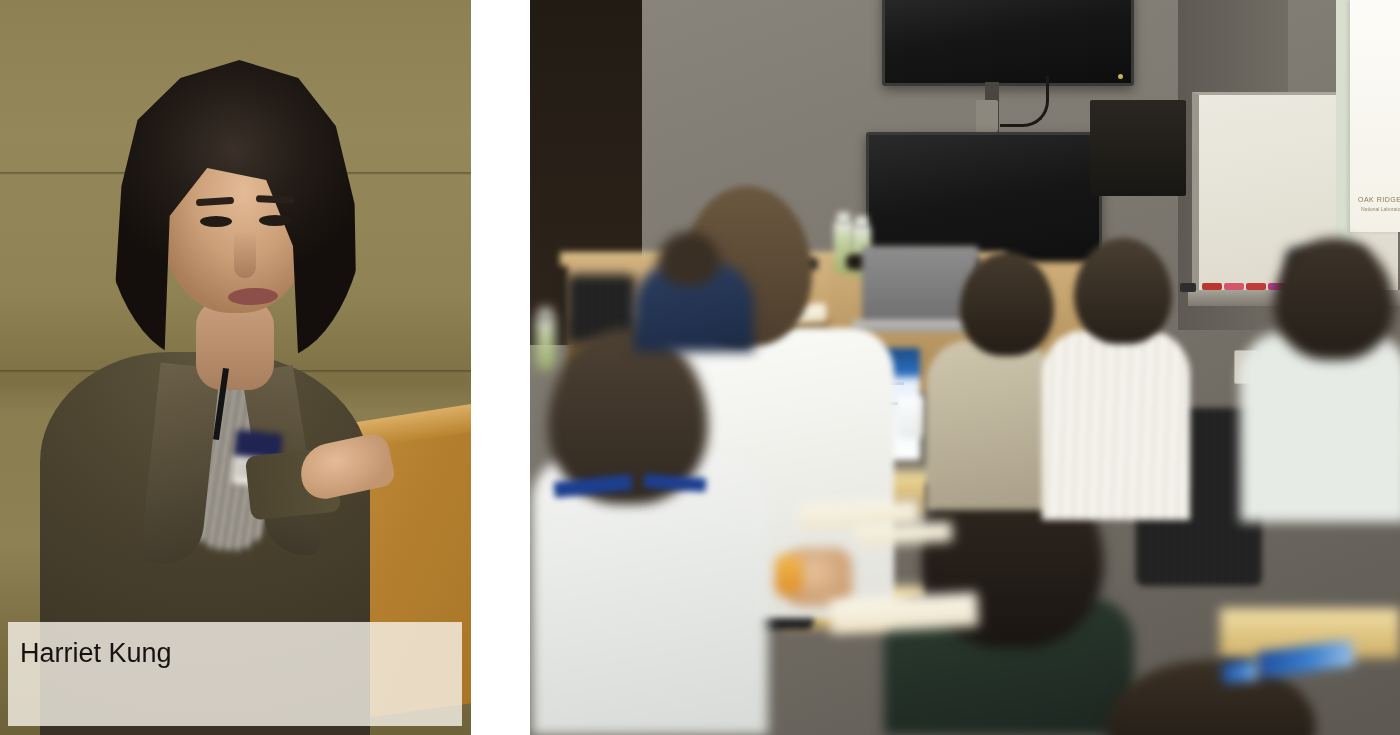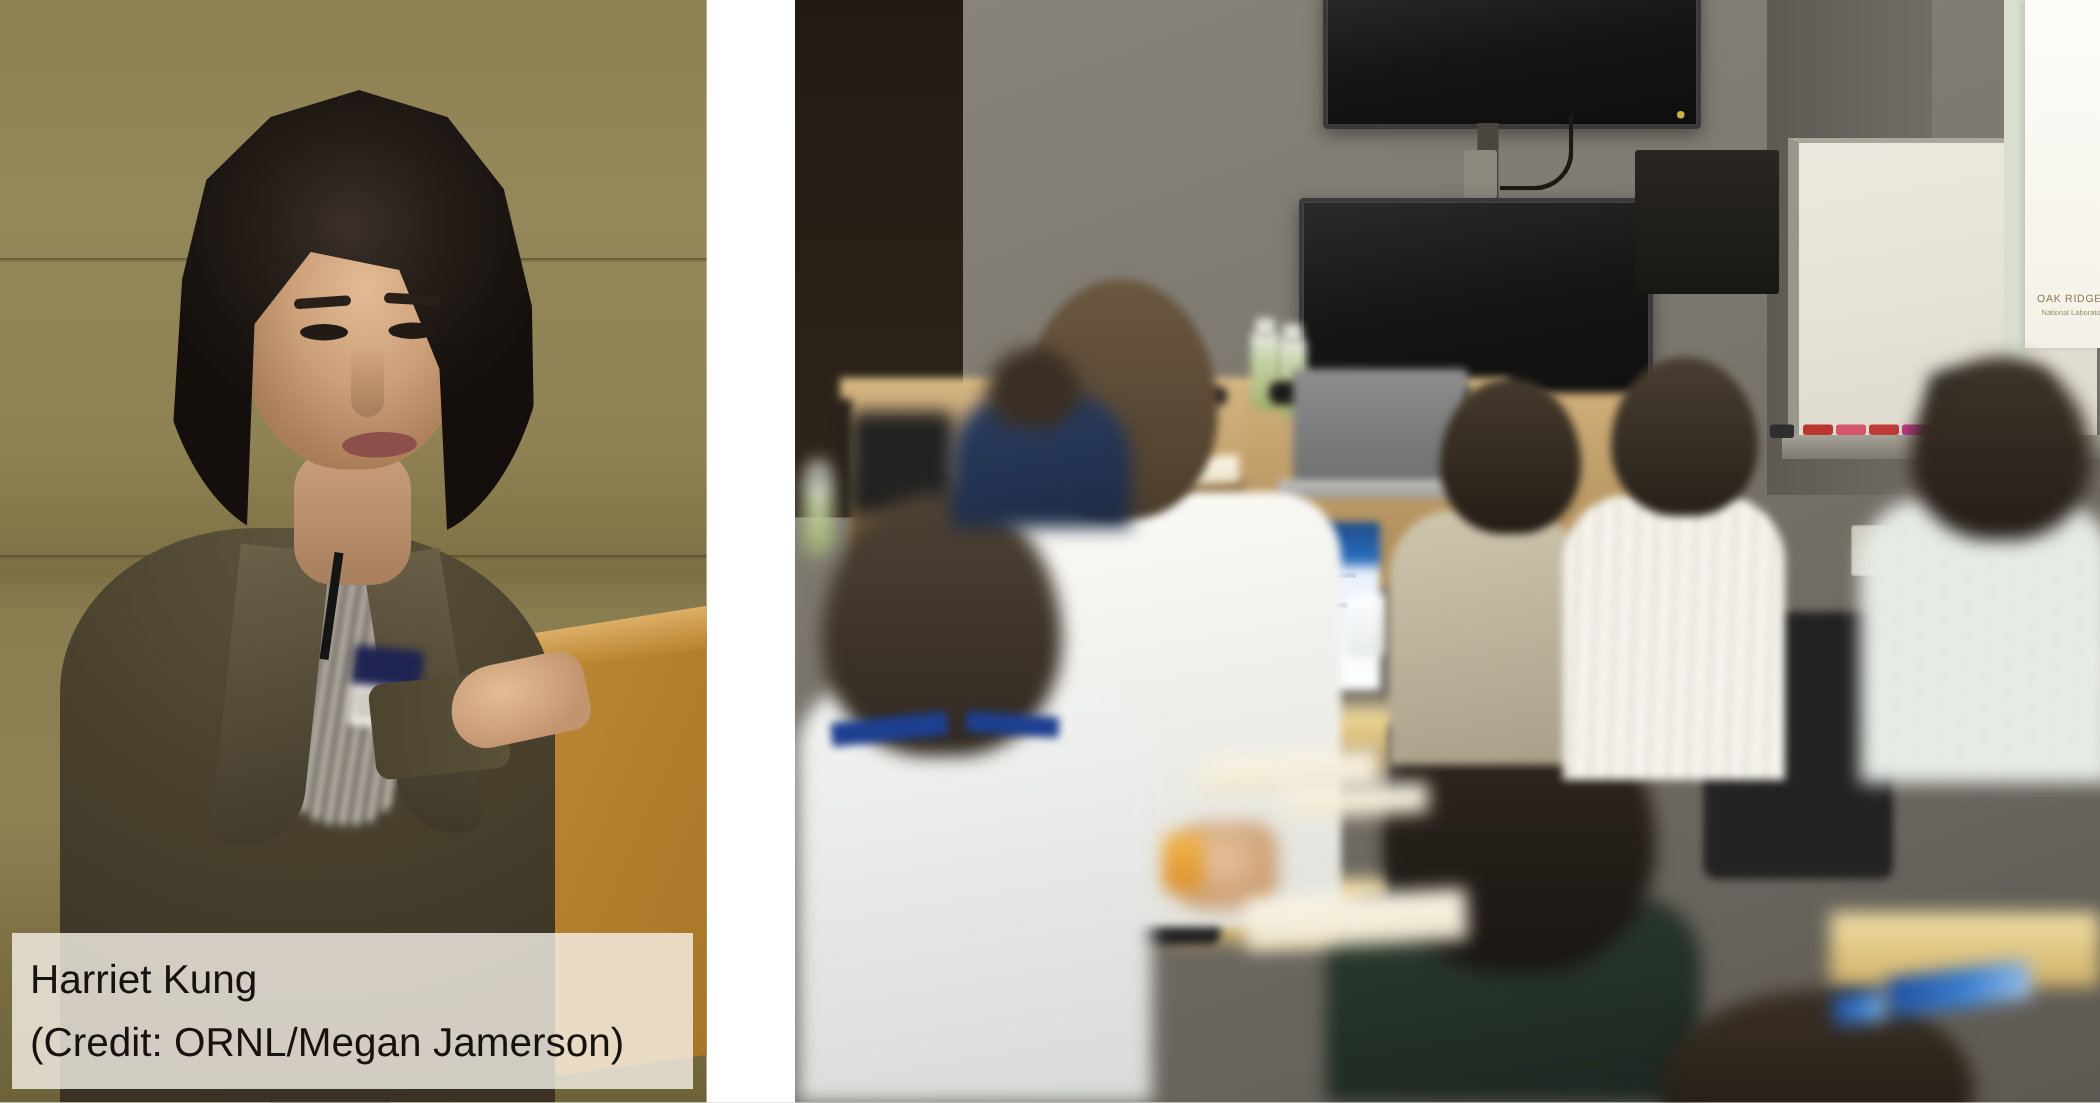--- a/index.html
+++ b/index.html
@@ -523,21 +523,20 @@
       <div class="badge-line" style="top:32px;width:32px;"></div>
       <div class="badge-line" style="top:38px;width:38px;"></div>
       <div class="badge-line" style="top:44px;width:26px;"></div>
     </div>
 
     <div class="arm"></div>
     <div class="hand"></div>
 
     <div class="caption-box">
       <div class="caption-line">Harriet Kung</div>
-      <div class="caption-line">(Credit: ORNL/Megan Jamerson)</div>
     </div>
   </div>
 
   <div class="photo" id="photo-right" aria-label="A presenter in a light blue shirt addressing a seated audience in a classroom with wall monitors, whiteboard and a projection screen">
 
     <div class="wall-right"></div>
     <div class="wall-dark-panel"></div>
     <div class="wall-column"></div>
 
     <div class="monitor" id="monitor-top">

